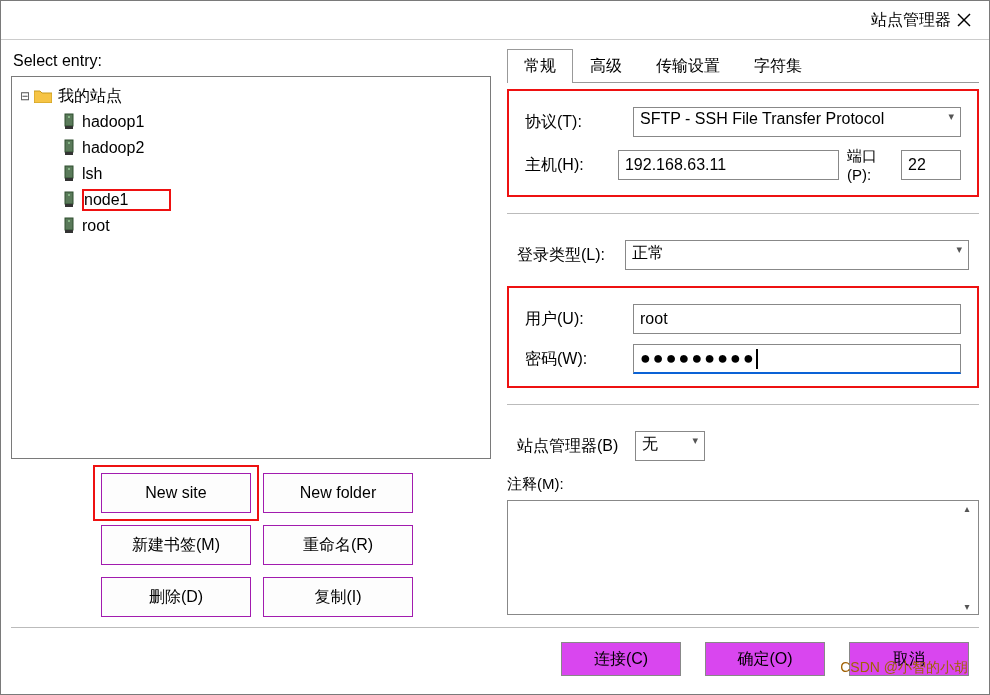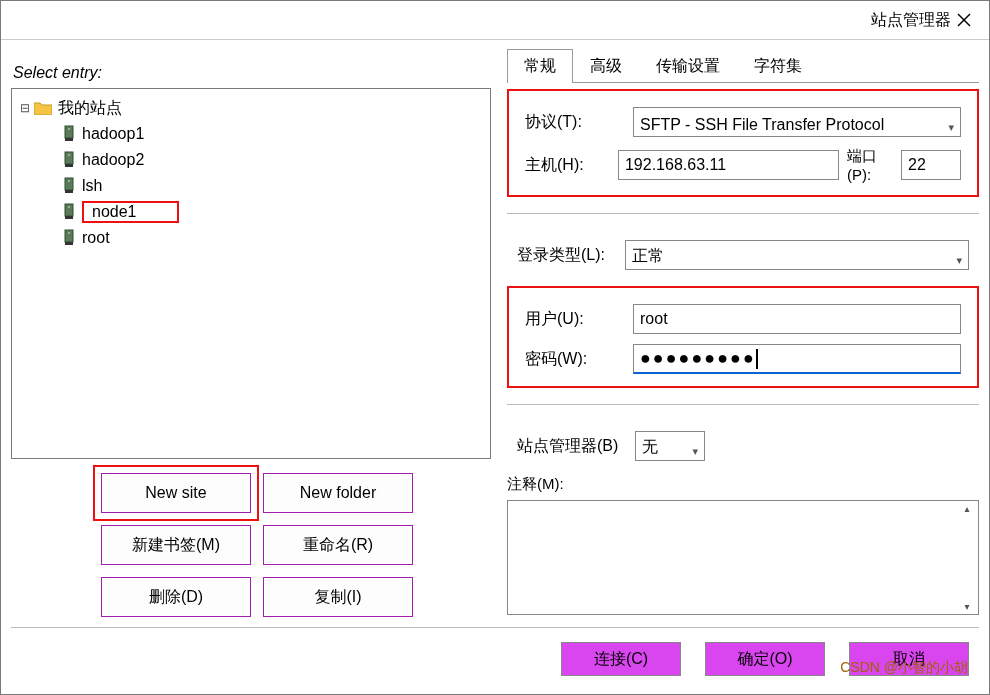--- a/index.html
+++ b/index.html
@@ -3,40 +3,40 @@
 <meta charset="utf-8">
 <style>
   * { box-sizing: border-box; font-family: "Segoe UI", "Microsoft YaHei", sans-serif; }
   body { margin: 0; background: #fff; font-size: 15px; color: #000; }
   .window { width: 990px; height: 695px; border: 1px solid #7a7a7a; background: #fff; display: flex; flex-direction: column; }
   .titlebar { display: flex; align-items: center; justify-content: flex-end; padding: 6px 12px 6px 14px; border-bottom: 1px solid #ccc; }
   .title { font-size: 16px; }
   .close-x { width: 26px; height: 26px; display: flex; align-items: center; justify-content: center; cursor: pointer; font-size: 14px; }
   .body { flex: 1; display: flex; padding: 8px 10px 0 10px; gap: 10px; min-height: 0; }
   .left { width: 480px; display: flex; flex-direction: column; }
-  .left-label { margin: 16px 0 6px 2px; font-size: 16px; font-style: italic; }
+  .left-label { margin: 4px 0 6px 2px; font-size: 16px; }
   .treebox { flex: 1; border: 1px solid #7a7a7a; padding: 6px 4px; overflow: auto; min-height: 360px; }
   .tree-row { display: flex; align-items: center; height: 26px; font-size: 16px; }
   .tw { width: 18px; text-align: center; color: #555; font-size: 12px; }
   .folder-icon { width: 18px; height: 14px; margin-right: 6px; }
   .server-icon { width: 14px; height: 18px; margin-right: 6px; display: inline-block; }
   .indent2 { width: 46px; }
-  .sel-box { border: 2.5px solid #e11; padding: 0 40px 0 8px; }
+  .sel-box { border: 2.5px solid #e11; padding: 0 40px 0 0; }
   .btn-grid { display: grid; grid-template-columns: 150px 150px; grid-template-rows: 40px 40px 40px; gap: 12px 12px; margin: 14px 0 0 90px; }
   .btn { border: 1px solid #a21caf; background: #fdfdfd; display: flex; align-items: center; justify-content: center; font-size: 16px; cursor: pointer; }
   .hi-red { outline: 2.5px solid #e11; outline-offset: 6px; }
 
   .right { flex: 1; display: flex; flex-direction: column; padding-left: 6px; }
   .tabs { display: flex; border-bottom: 1px solid #999; }
   .tab { padding: 6px 16px; font-size: 16px; cursor: pointer; border: 1px solid transparent; border-bottom: none; position: relative; top: 1px; }
   .tab.active { border-color: #999; background: #fff; }
   .form-row { display: flex; align-items: center; margin: 10px 10px; gap: 8px; }
   .form-label { width: 100px; font-size: 16px; }
   .select, .input { border: 1px solid #888; height: 30px; padding: 2px 6px; font-size: 16px; background: #fff; }
-  .select { flex: 1; display: flex; align-items: flex-end; justify-content: space-between; }
+  .select { flex: 1; display: flex; align-items: flex-start; justify-content: space-between; }
   .chev { font-size: 11px; color: #555; }
   .input { flex: 1; }
   .input-sm { width: 60px; }
   .red-group { border: 2.5px solid #e11; padding: 6px 6px 2px 6px; margin-top: 6px; }
   .hr { border-top: 1px solid #bbb; margin: 16px 0; }
   .pw-dots { letter-spacing: 2px; font-size: 18px; }
   .pw-under { border-bottom: 2px solid #0a62d6; }
   .cursor { display:inline-block; width:2px; height:20px; background:#000; vertical-align:middle; }
   .textarea { border: 1px solid #888; height: 115px; position: relative; }
   .scroll-arrows { position: absolute; right: 2px; top: 2px; bottom: 2px; width: 18px; display: flex; flex-direction: column; justify-content: space-between; }

